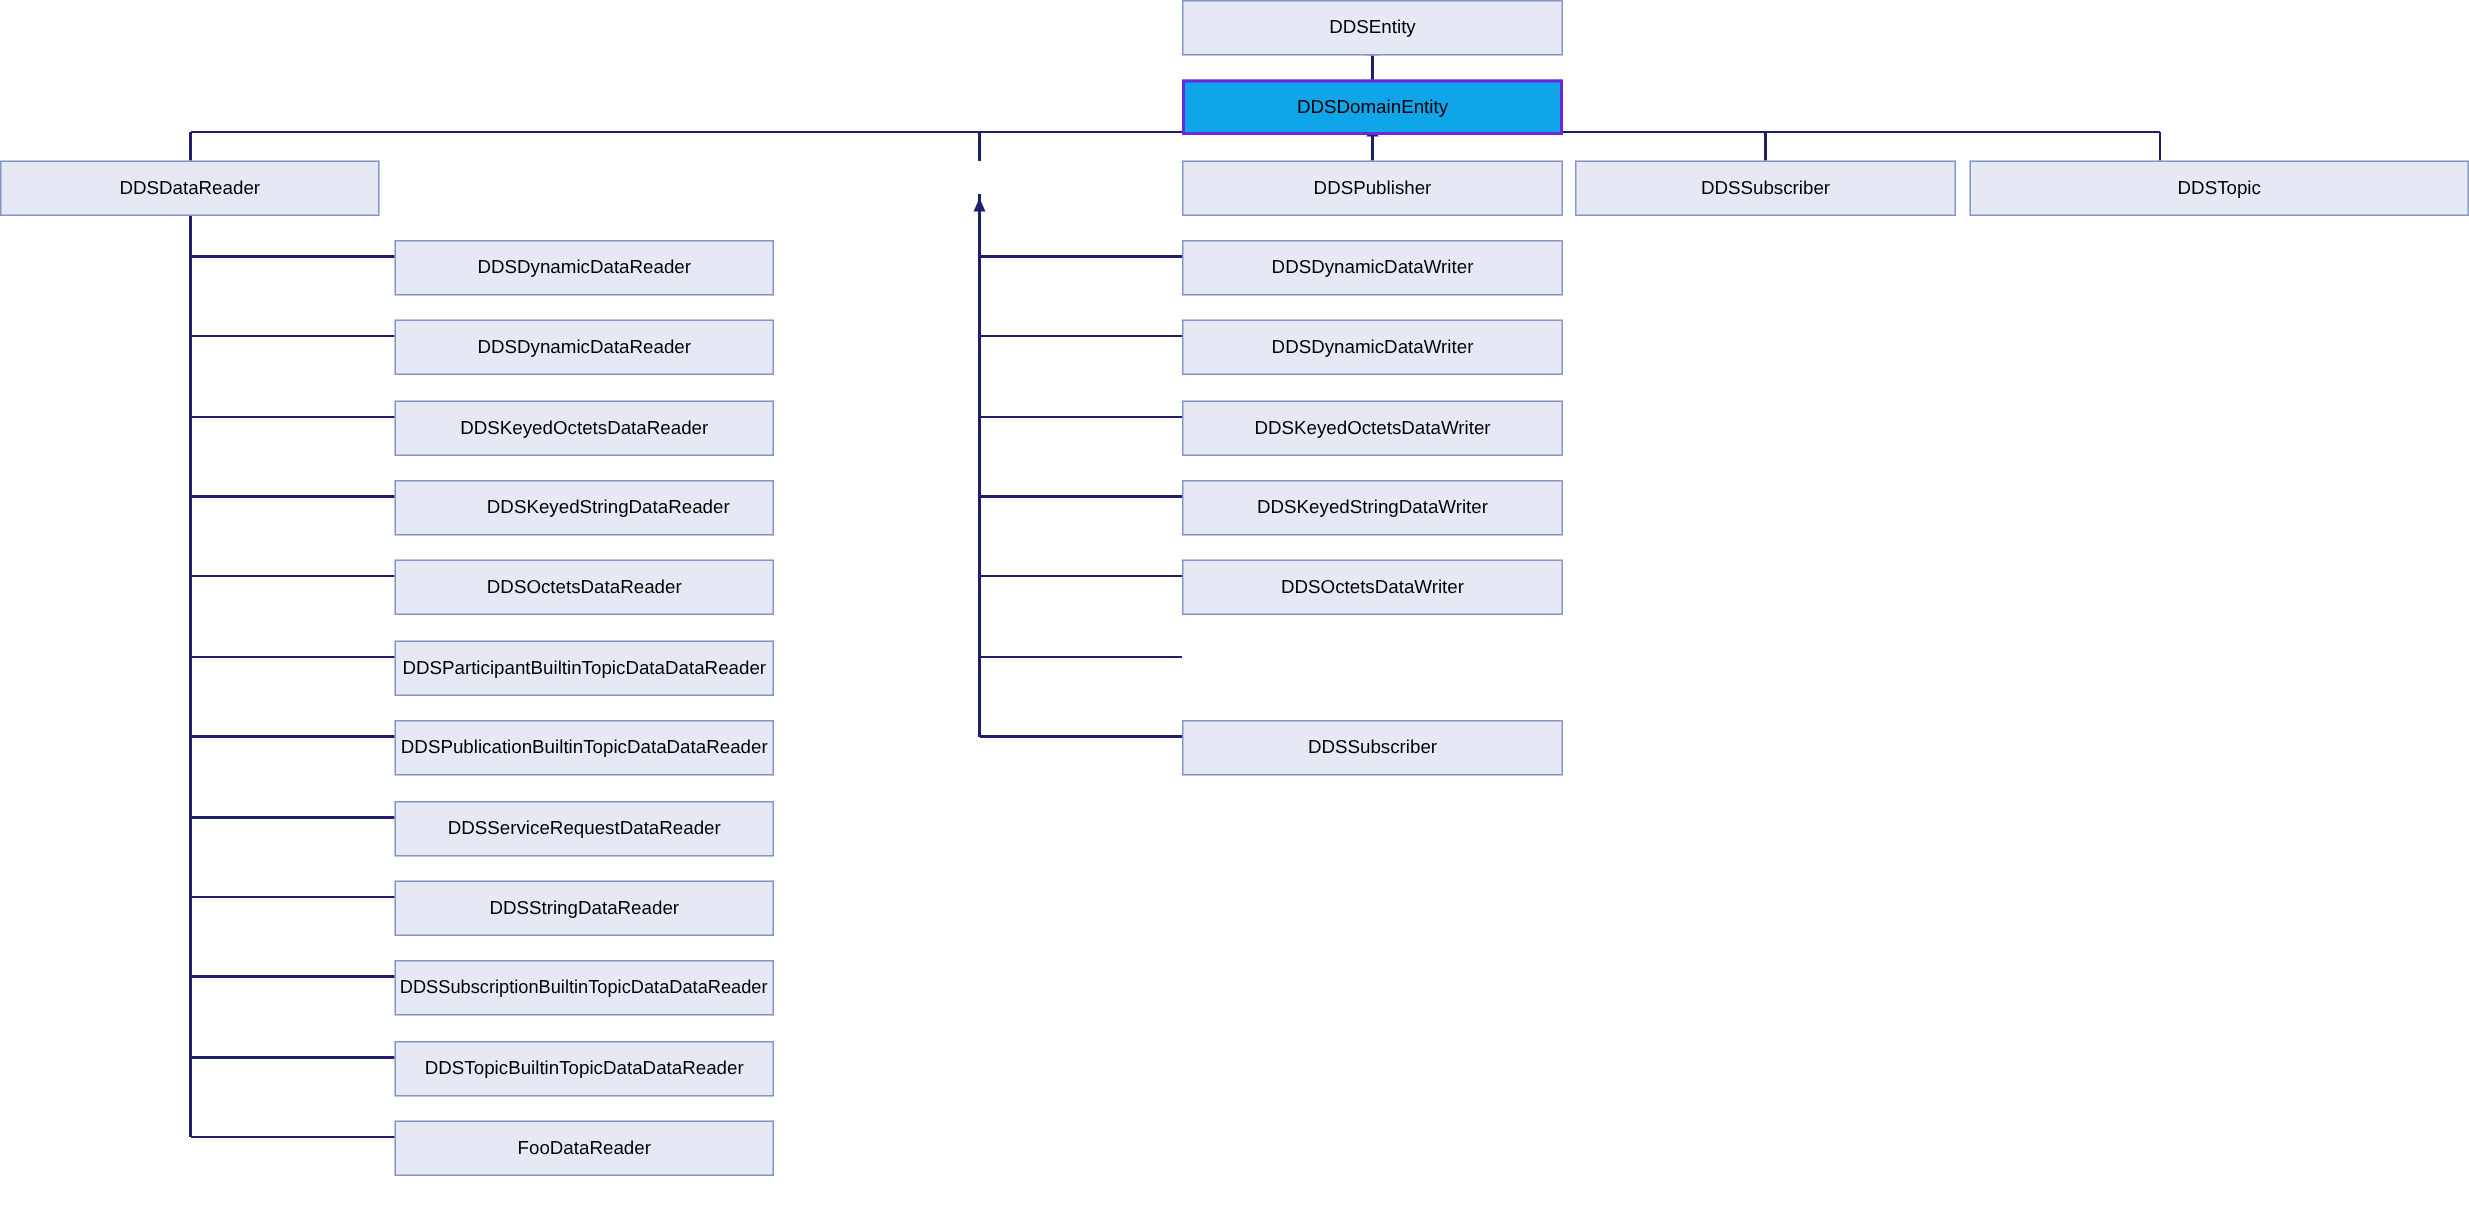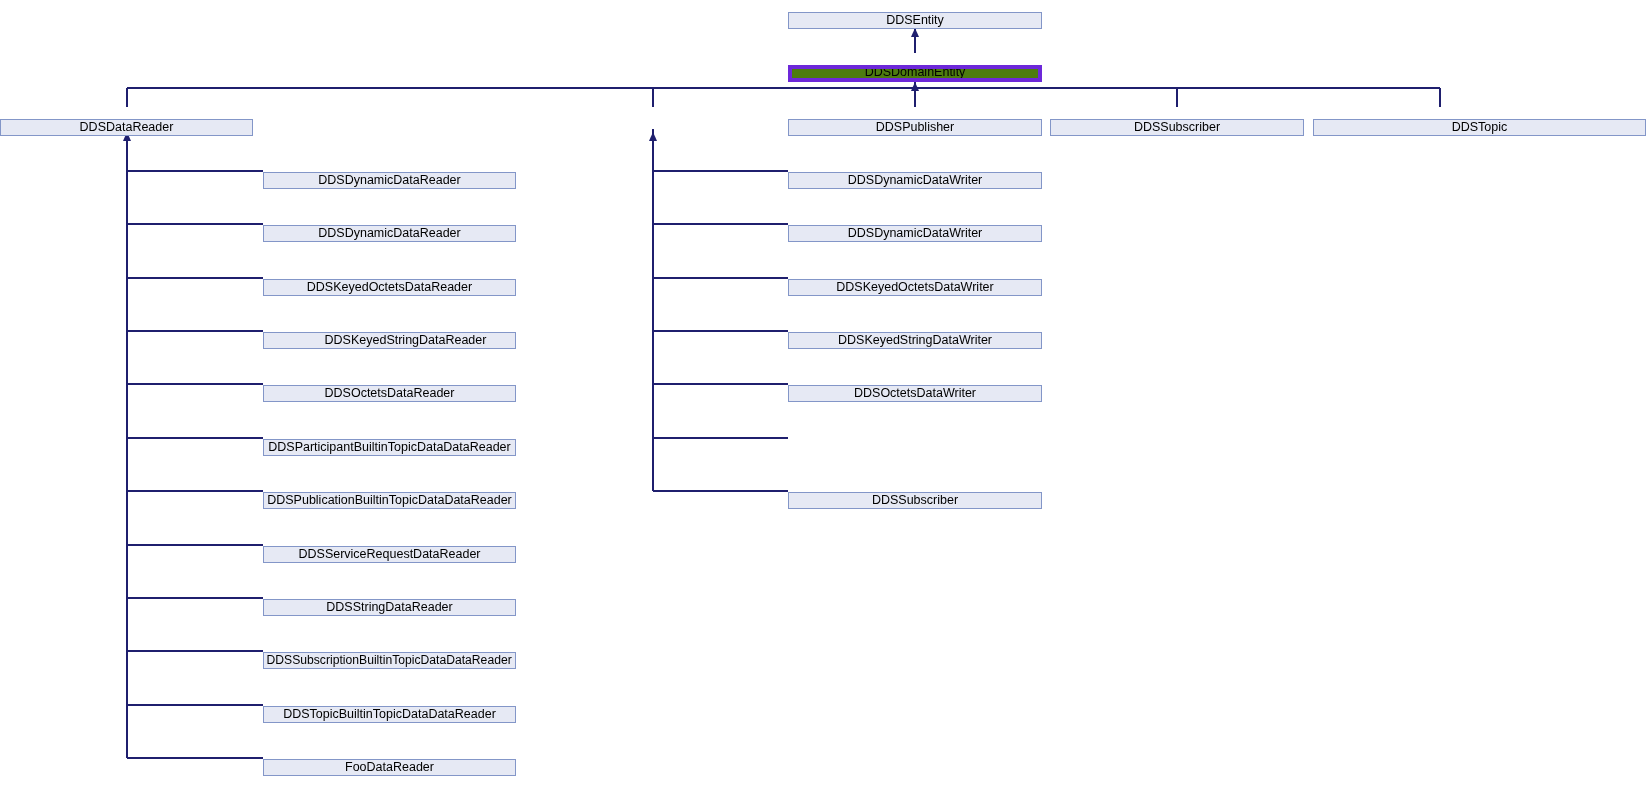--- a/index.html
+++ b/index.html
@@ -32,27 +32,25 @@
     border: 1px solid #8396c8;
     color: #000000;
     font-size: 12.5px;
     line-height: 1;
     display: flex;
     align-items: center;
     justify-content: center;
     white-space: nowrap;
     overflow: hidden;
     letter-spacing: 0px;
-    height: 17px;
-    margin-top: 12px;
+    height: 37px;
   }
   .node.current {
-    background: #4d7c0f;
-    border: 4px solid #6d28d9;
-    align-items: flex-end;
+    background: #0ea5e9;
+    border: 2px solid #6d28d9;
   }
   .node .label {
     display: block;
     transform-origin: center center;
   }
 </style>
 </head>
 <body>
 
 <div id="diagram">

